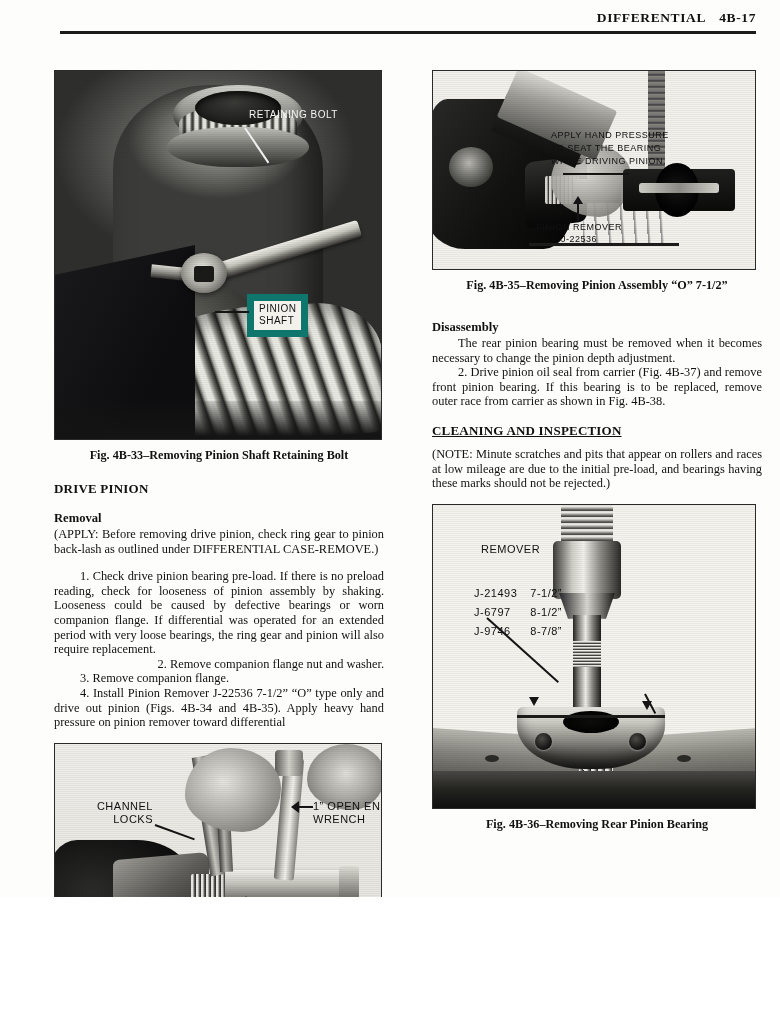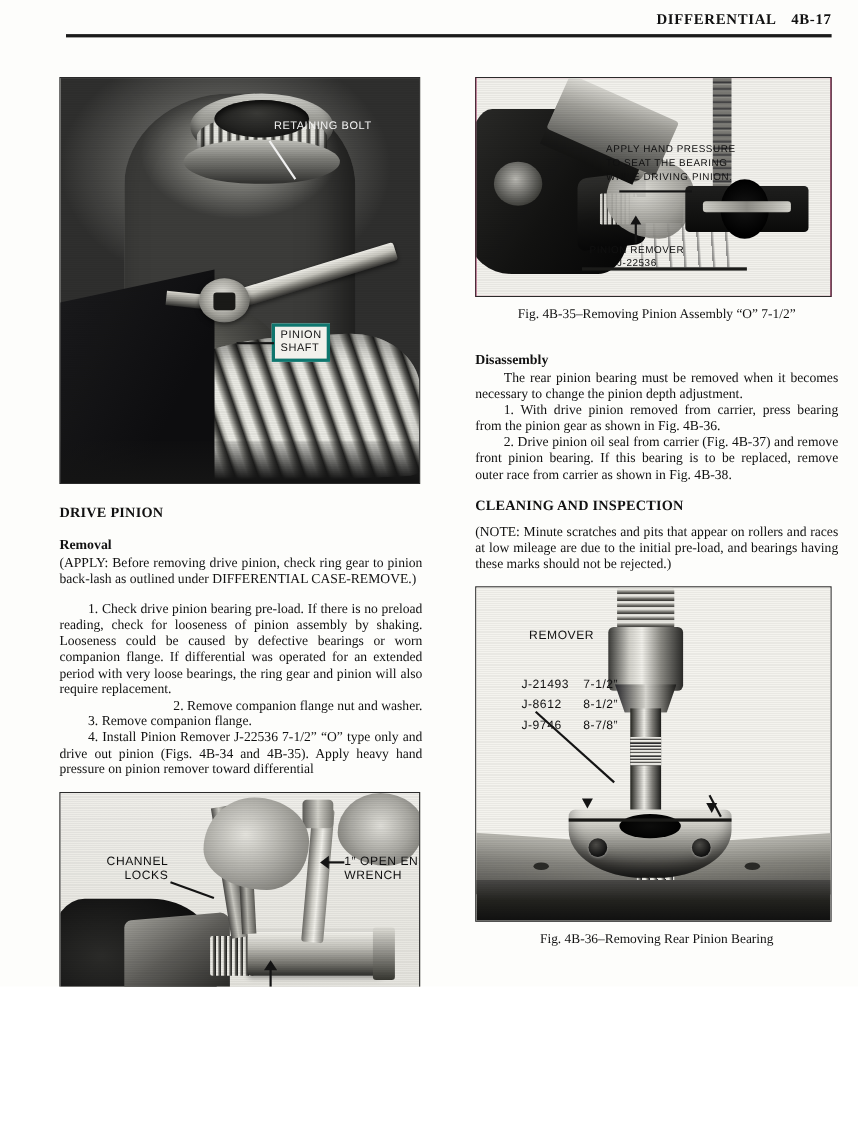--- a/index.html
+++ b/index.html
@@ -57,21 +57,21 @@
   .body-text {
     font-family: "Liberation Serif", serif;
     font-size: 12.4px;
     line-height: 14.6px;
     text-align: justify;
     margin: 0 0 0 0;
   }
   .body-text.indent { text-indent: 26px; }
   .caption {
     font-family: "Liberation Serif", serif;
-    font-weight: normal;
+    font-weight: bold;
     font-size: 12.2px;
     text-align: center;
     margin: 8px 0 0 0;
     line-height: 15px;
   }
   .head-major {
     font-family: "Liberation Serif", serif;
     font-weight: bold;
     font-size: 13px;
     letter-spacing: 0.2px;
@@ -106,21 +106,21 @@
     letter-spacing: 0.5px;
     line-height: 1.22;
     white-space: pre-line;
     z-index: 6;
   }
   .callout.dark { color: #111; }
   .callout.light { color: #f4f4f4; }
   .callout.boxed {
     background: #f2f1ec;
     color: #111;
-    border: 3px solid #0f766e;
+    border: 7px solid #0f766e;
     padding: 2px 5px 3px 5px;
   }
   .leader {
     position: absolute;
     background: #141414;
     z-index: 6;
     transform-origin: 0 50%;
   }
   .leader-light { background: #f0f0f0; }
   .arrowhead {
@@ -218,21 +218,21 @@
     background: linear-gradient(180deg,#dedcd4 0%, #8c8b85 55%, #2f2f2d 100%);
     transform: rotate(6deg);
   }
   .f33-darkblob {
     position: absolute; left: 150px; top: 250px; width: 78px; height: 66px;
     background: radial-gradient(ellipse at 50% 45%, #6e6e68 0%, #3a3a37 60%, #1b1b19 100%);
     border-radius: 50%;
   }
 
   
-  #fig35 { width: 322px; height: 198px; background: #be185d; }
+  #fig35 { width: 322px; height: 198px; background: #0f766e; }
   .f35-bg { position:absolute; inset:0; background:#f2f1ec; }
   .f35-housing {
     position: absolute; left: -6px; top: 28px; width: 146px; height: 150px;
     background: linear-gradient(125deg,#2a2a28 0%, #121211 55%, #050505 100%);
     border-radius: 14% 34% 20% 26% / 26% 28% 30% 22%;
   }
   .f35-hl {
     position: absolute; left: 16px; top: 76px; width: 44px; height: 40px;
     background: radial-gradient(ellipse at 45% 40%, #b9b8b2 0%, #5a5a56 55%, #14140f 100%);
     border-radius: 50%;
@@ -491,20 +491,21 @@
         <div class="callout light" style="left:194px; top:38px; font-size:10px;">RETAINING BOLT</div>
         <div class="leader leader-light" style="left:190px; top:56px; width:42px; height:2px; transform:rotate(56deg);"></div>
 
         <div class="callout boxed" style="left:192px; top:223px; font-size:10px; text-align:left;">PINION
 SHAFT</div>
         <div class="leader" style="left:160px; top:240px; width:34px; height:2px;"></div>
 
         <div class="grain"></div>
       </div>
     </div>
+    <div class="caption">Fig. 4B-33–Removing Pinion Shaft Retaining Bolt</div>
 
     <div class="head-major">DRIVE PINION</div>
     <div class="head-minor">Removal</div>
     <p class="body-text" style="margin-top:1px;">(APPLY: Before removing drive pinion, check ring gear to pinion back-lash as outlined under DIFFERENTIAL CASE-REMOVE.)</p>
 
     <div class="gap-md"></div>
     <p class="body-text indent">1. Check drive pinion bearing pre-load. If there is no preload reading, check for looseness of pinion assembly by shaking. Looseness could be caused by defective bearings or worn companion flange. If differential was operated for an extended period with very loose bearings, the ring gear and pinion will also require replacement.</p>
     <p class="body-text indent" style="text-align:right;">2. Remove companion flange nut and washer.</p>
     <p class="body-text indent" style="text-align:left;">3. Remove companion flange.</p>
     <p class="body-text indent">4. Install Pinion Remover J-22536 7-1/2” “O” type only and drive out pinion (Figs. 4B-34 and 4B-35). Apply heavy hand pressure on pinion remover toward differential</p>
@@ -580,24 +581,23 @@
 
         <div class="grain"></div>
       </div>
     </div>
     <div class="caption">Fig. 4B-35–Removing Pinion Assembly “O” 7-1/2”</div>
 
     <div class="gap-md"></div>
 
     <div class="head-minor">Disassembly</div>
     <p class="body-text indent" style="margin-top:1px;">The rear pinion bearing must be removed when it becomes necessary to change the pinion depth adjustment.</p>
-    <p class="body-text indent">1. With drive pinion removed from carrier, press bearing from the pinion gear as shown in Fig. 4B-36.</p>
     <p class="body-text indent">2. Drive pinion oil seal from carrier (Fig. 4B-37) and remove front pinion bearing. If this bearing is to be replaced, remove outer race from carrier as shown in Fig. 4B-38.</p>
 
-    <div class="head-major" style="margin-top:14px;">CLEANING AND INSPECTION</div>
+    <div class="head-major" style="margin-top:14px;text-decoration:underline;">CLEANING AND INSPECTION</div>
 
     <div class="gap-sm"></div>
     <p class="body-text">(NOTE: Minute scratches and pits that appear on rollers and races at low mileage are due to the initial pre-load, and bearings having these marks should not be rejected.)</p>
 
     <div class="gap-md"></div>
 
     <div class="figure" id="fig36">
       <div class="fig-inner">
         <div class="f36-bg"></div>
         <div class="f36-ram-thread"></div>
@@ -613,21 +613,21 @@
         <div class="f36-tool"></div>
         <div class="f36-tool-bore"></div>
         <div class="f36-tool-split"></div>
         <div class="f36-tool-hole l"></div>
         <div class="f36-tool-hole r"></div>
         <div class="f36-bench"></div>
 
         <div class="callout dark" style="left:48px; top:38px; font-size:11px;">REMOVER</div>
         <div class="callout dark" style="left:40px; top:62px; font-size:11px; line-height:1.55;">
           <table style="border-collapse:collapse;">
-            <tbody id="remover-rows"><tr><td style="padding-right: 12px; white-space: nowrap;">J-21493</td><td style="white-space: nowrap;">7-1/2”</td></tr><tr><td style="padding-right: 12px; white-space: nowrap;">J-8612</td><td style="white-space: nowrap; margin-left: 28px;">8-1/2”</td></tr><tr><td style="padding-right: 12px; white-space: nowrap;">J-9746</td><td style="white-space: nowrap;">8-7/8”</td></tr></tbody>
+            <tbody id="remover-rows"><tr><td style="padding-right: 12px; white-space: nowrap;">J-21493</td><td style="white-space: nowrap;">7-1/2”</td></tr><tr><td style="padding-right: 12px; white-space: nowrap;">J-6797</td><td style="white-space: nowrap; margin-left: 28px;">8-1/2”</td></tr><tr><td style="padding-right: 12px; white-space: nowrap;">J-9746</td><td style="white-space: nowrap;">8-7/8”</td></tr></tbody>
           </table>
         </div>
         <div class="leader" style="left:54px; top:112px; width:96px; height:2px; transform:rotate(42deg);"></div>
         <div class="arrowhead" style="left:96px; top:192px; border-left:5px solid transparent; border-right:5px solid transparent; border-top:9px solid #141414;"></div>
 
         <div class="leader" style="left:212px; top:188px; width:22px; height:2px; transform:rotate(62deg);"></div>
         <div class="arrowhead" style="left:209px; top:196px; border-left:5px solid transparent; border-right:5px solid transparent; border-top:9px solid #141414;"></div>
 
         <div class="grain"></div>
       </div>

